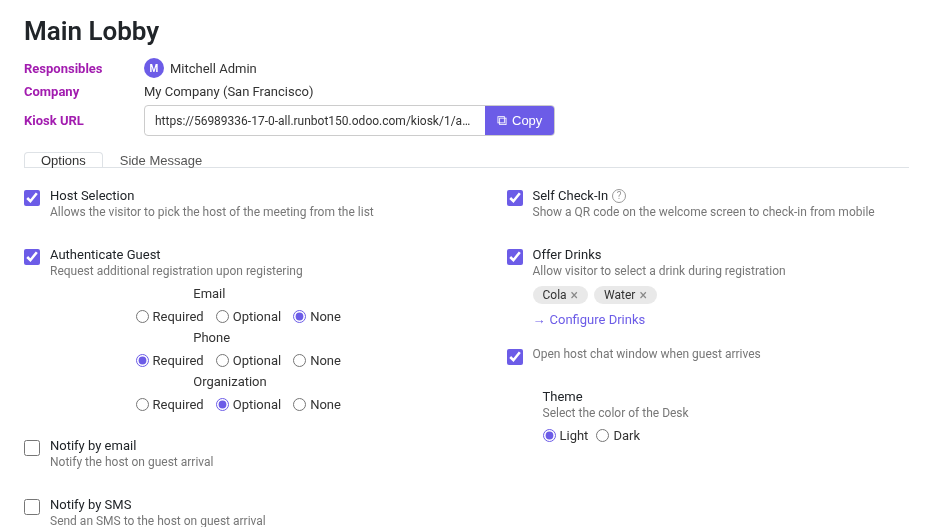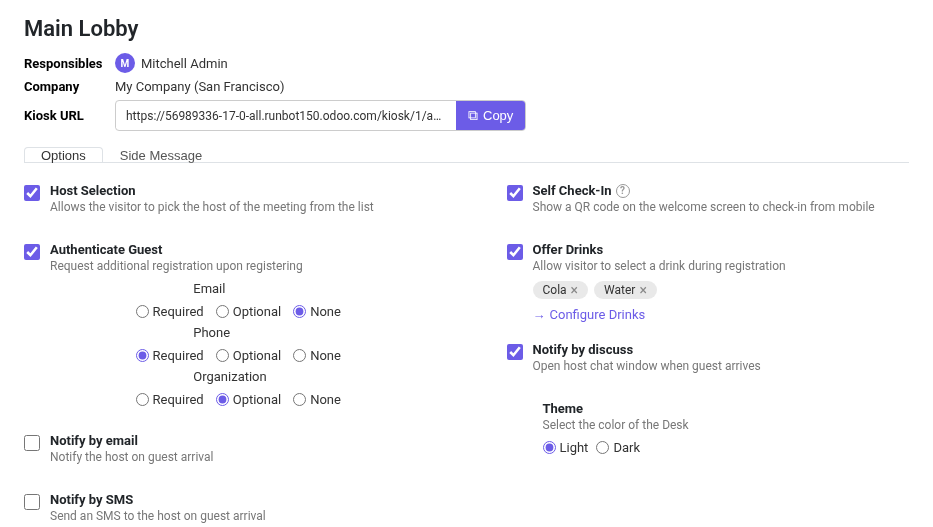--- a/index.html
+++ b/index.html
@@ -1,42 +1,42 @@
 <!DOCTYPE html>
 <html><head>
   <meta charset="utf-8">
   <style>
     * { box-sizing: border-box; margin: 0; padding: 0; }
     body { font-family: -apple-system, BlinkMacSystemFont, 'Segoe UI', Roboto, sans-serif; font-size: 13px; color: #333; background: #fff; padding: 16px 24px; }
 
-    h1 { font-size: 22px; font-weight: 600; color: #212529; margin-bottom: 12px; }
+    h1 { font-size: 26px; font-weight: 600; color: #212529; margin-bottom: 12px; }
 
     .meta-row { display: flex; align-items: center; margin-bottom: 6px; }
-    .meta-label { font-weight: 700; width: 91px; font-size: 13px; color: #000000; }
+    .meta-label { font-weight: 700; width: 120px; font-size: 13px; color: #a21caf; }
     .meta-value { display: flex; align-items: center; gap: 6px; font-size: 13px; color: #333; }
     .avatar { width: 20px; height: 20px; border-radius: 50%; background: #6c5ce7; display: inline-flex; align-items: center; justify-content: center; color: white; font-size: 10px; font-weight: bold; }
 
     .kiosk-url-row { display: flex; align-items: center; margin-bottom: 16px; }
     .kiosk-url-box { display: flex; align-items: center; border: 1px solid #ccc; border-radius: 4px; overflow: hidden; }
     .kiosk-url-text { padding: 5px 10px; font-size: 12px; color: #333; background: #fff; width: 340px; white-space: nowrap; overflow: hidden; text-overflow: ellipsis; }
     .copy-btn { display: flex; align-items: center; gap: 5px; padding: 6px 12px; background: #6c5ce7; color: white; border: none; cursor: pointer; font-size: 13px; font-weight: 500; }
     .copy-icon { font-size: 14px; }
 
     .tabs { display: flex; border-bottom: 1px solid #dee2e6; margin-bottom: 20px; }
     .tab { padding: 0 16px; font-size: 13px; cursor: pointer; border: 1px solid transparent; border-bottom: none; margin-bottom: -1px; color: #555; background: none; }
     .tab.active { border-color: #dee2e6; border-bottom-color: #fff; color: #333; font-weight: 500; border-radius: 4px 4px 0 0; }
 
     .options-grid { display: grid; grid-template-columns: 1fr 1fr; gap: 0; }
     .option-col { padding-right: 40px; }
     .option-col:last-child { padding-right: 0; border-left: none; }
 
     .option-block { display: flex; align-items: flex-start; gap: 10px; margin-bottom: 20px; }
     .option-checkbox { margin-top: 2px; width: 16px; height: 16px; accent-color: #6c5ce7; flex-shrink: 0; cursor: pointer; }
     .option-content { flex: 1; }
-    .option-title { font-weight: 700; font-size: 13px; color: #212529; margin-bottom: 2px; display: flex; align-items: center; gap: 4px; }
+    .option-title { font-weight: 400; font-size: 13px; color: #212529; margin-bottom: 2px; display: flex; align-items: center; gap: 4px; }
     .option-desc { font-size: 12px; color: #777; margin-bottom: 8px; }
 
     .sub-options { margin-top: 8px; }
     .sub-row { display: flex; align-items: center; gap: 8px; margin-bottom: 6px; font-size: 13px; flex-direction: column; }
     .sub-label { width: 90px; font-size: 13px; color: #333; }
     .radio-group { display: flex; align-items: center; gap: 12px; }
     .radio-item { display: flex; align-items: center; gap: 4px; font-size: 13px; cursor: pointer; }
     .radio-item input[type="radio"] { accent-color: #6c5ce7; cursor: pointer; }
 
     .tag-list { display: flex; flex-wrap: wrap; gap: 6px; margin-top: 8px; margin-bottom: 8px; }
@@ -175,21 +175,20 @@
             Water <span class="tag-close">×</span>
           </span>
         </div>
         <span class="configure-link">Configure Drinks</span>
       </div>
     </div>
 
     <div class="option-block">
       <input type="checkbox" class="option-checkbox" checked="" style="accent-color: rgb(108, 92, 231); width: 16px; height: 16px;">
       <div class="option-content">
-        <div class="option-title">Notify by discuss</div>
         <div class="option-desc">Open host chat window when guest arrives</div>
       </div>
     </div>
 
     <div class="option-block">
       <div style="width:26px; flex-shrink:0;"></div>
       <div class="option-content">
         <div class="option-title">Theme</div>
         <div class="option-desc">Select the color of the Desk</div>
         <div class="theme-options">

